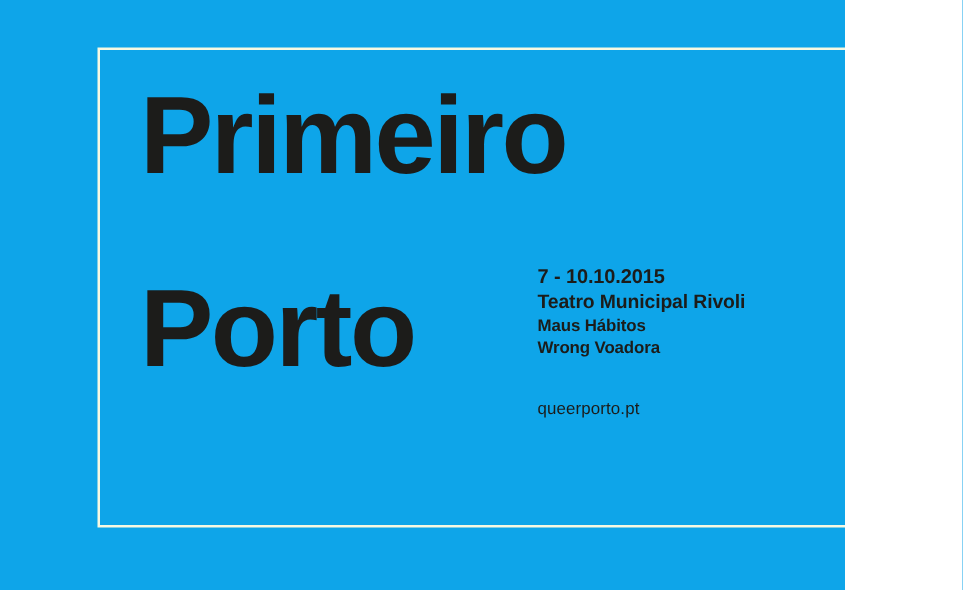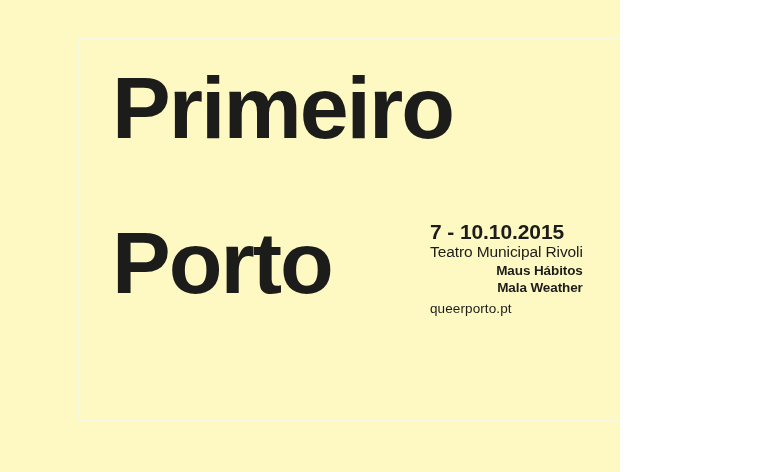--- a/index.html
+++ b/index.html
@@ -10,23 +10,23 @@
   body {
     width: 770px;
     height: 472px;
     overflow: hidden;
     font-family: "Liberation Sans", sans-serif;
   }
 
   
   .poster {
     position: relative;
-    width: 620px;
+    width: 676px;
     height: 472px;
-    background: #fef9c3;
+    background: #0ea5e9;
     overflow: hidden;
   }
 
   
   .frame {
     position: absolute;
     left: 78px;
     top: 38px;
     width: 614px;
     height: 384px;
@@ -60,64 +60,62 @@
 
   
   .info {
     position: absolute;
     left: 430px;
     top: 212px;
     z-index: 3;
     color: #1c1c1a;
   }
   .info-date {
-    font-size: 21px;
+    font-size: 16px;
     font-weight: bold;
     line-height: 20px;
     letter-spacing: -0.1px;
     white-space: nowrap;
-    margin-top: 10px;
   }
   .info-venue-main {
     font-size: 15.5px;
-    font-weight: normal;
+    font-weight: bold;
     line-height: 20px;
     letter-spacing: -0.1px;
     white-space: nowrap;
   }
   .info-partner {
     font-size: 13.5px;
     font-weight: bold;
     line-height: 17px;
     letter-spacing: -0.1px;
     white-space: nowrap;
-    text-align: right;
   }
   .info-url {
     font-size: 13.5px;
     font-weight: normal;
     line-height: 17px;
     letter-spacing: 0.1px;
     white-space: nowrap;
-    margin-top: 4px;
+    margin-top: 32px;
   }
 </style>
 </head>
 <body>
 
 <div class="poster">
 
   <div class="frame"></div>
 
   <div class="headline">
     <div class="headline-line">Primeiro</div>
     <div class="headline-line">Porto</div>
   </div>
 
   <div class="info">
     <div class="info-date">7 - 10.10.2015</div>
     <div class="info-venue-main">Teatro Municipal Rivoli</div>
     <div class="info-partner">Maus Hábitos</div>
-    <div class="info-partner">Mala Weather</div>
+    <div class="info-partner">Wrong Voadora</div>
     <div class="info-url">queerporto.pt</div>
   </div>
 
 </div>
 
 </body></html>

